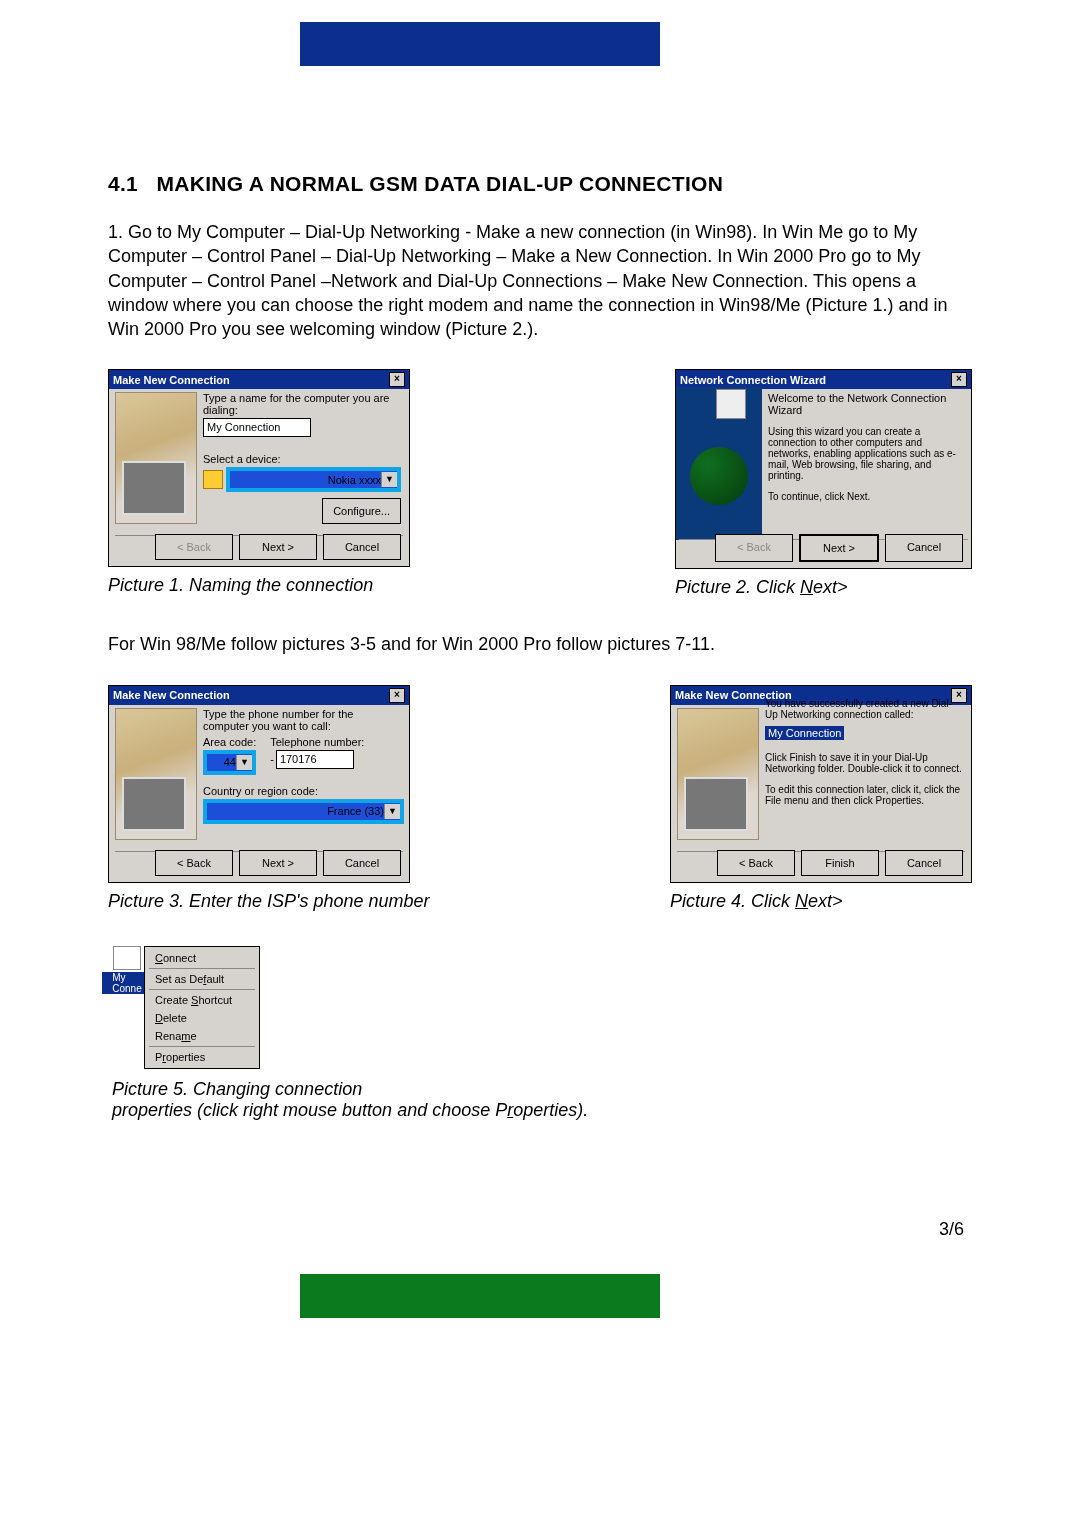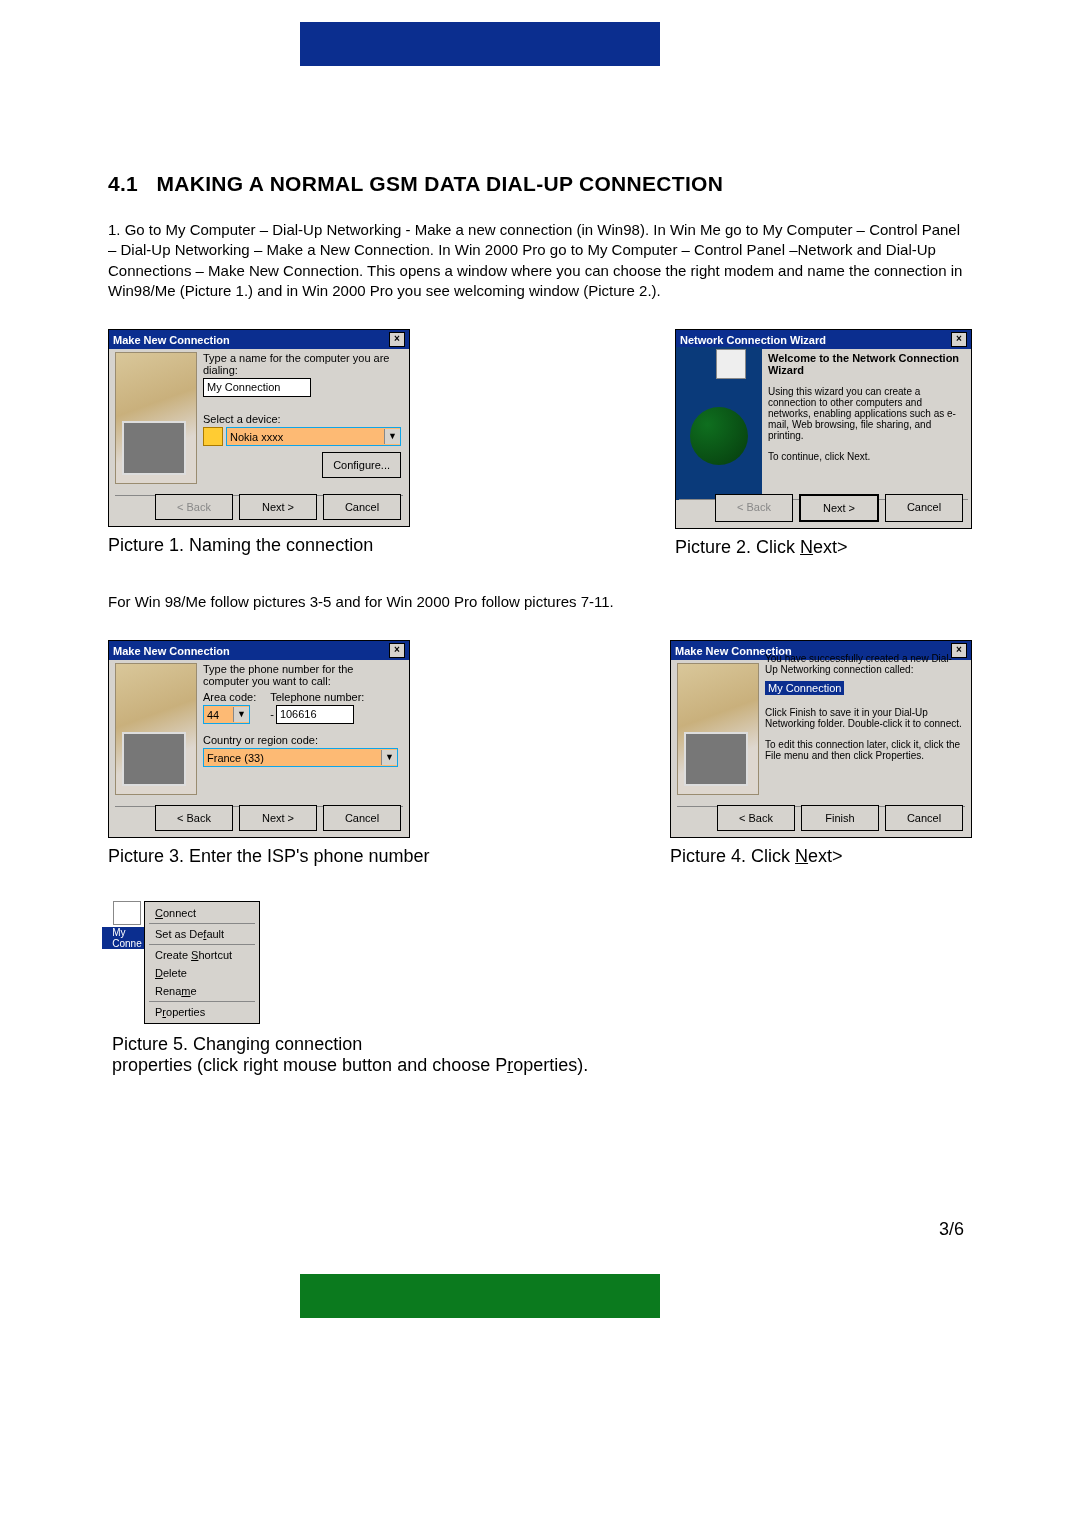--- a/index.html
+++ b/index.html
@@ -1,50 +1,50 @@
 <!DOCTYPE html>
 <html><head>
 <meta charset="utf-8">
 <style>
 html,body{margin:0;padding:0;background:#fff;font-family:Arial,Helvetica,sans-serif;color:#000}
 .page{width:1080px;height:1340px;position:relative;margin:0 auto;background:#fff}
 .top-bar{position:absolute;left:300px;top:22px;width:360px;height:44px;background:#0b2e8f}
 .bottom-bar{position:absolute;left:300px;bottom:22px;width:360px;height:44px;background:#0b7a1e}
 .content{position:absolute;left:108px;top:172px;right:108px}
 h2{font-size:21px;font-weight:bold;margin:0 0 24px 0;letter-spacing:0.3px}
-.body-text{font-size:15px;line-height:1.35;margin:0 0 28px 0}
+.body-text{font-size:18px;line-height:1.35;margin:0 0 28px 0}
 .row{display:flex;justify-content:space-between;gap:30px;margin-bottom:8px}
-.caption{font-size:18px;margin-top:8px;margin-bottom:26px}
+.caption{font-style:italic;font-size:18px;margin-top:8px;margin-bottom:26px}
 .pagenum{position:absolute;right:116px;bottom:100px;font-size:18px}
 u{text-decoration:underline}
 
 
 .win{border:1px solid #000;font-family:"MS Sans Serif","Segoe UI",Tahoma,sans-serif;font-size:11px;background:#d6d3ce;position:relative}
 .titlebar{background:#0b2e8f;color:#fff;font-weight:bold;padding:2px 4px;display:flex;justify-content:space-between;align-items:center;font-size:11px}
 .titlebar .x{width:14px;height:13px;background:#d6d3ce;border:1px solid #000;color:#000;text-align:center;line-height:11px;font-weight:bold;font-size:10px}
 .pic1{width:300px;height:196px}
 .pic1 .leftimg,.pic3 .leftimg,.pic4 .leftimg{position:absolute;left:6px;top:22px;width:80px;height:130px;background:linear-gradient(160deg,#d9c79a 0%,#c9b07c 40%,#ded7cf 70%);border:1px solid #9a8c70}
 .leftimg .monitor{position:absolute;bottom:8px;left:6px;width:60px;height:50px;background:#777;border:2px solid #ddd}
 .pic1 .rt{position:absolute;left:94px;top:22px;right:8px}
 .lbl{display:block;margin-bottom:2px}
 .txtinput{border:1px solid #000;background:#fff;padding:1px 3px;height:15px;line-height:15px;display:inline-block}
-.combo{border:1px solid #0ea5e9;background:#fdba74;height:17px;display:flex;align-items:center;justify-content:space-between;padding:0 0 0 3px}
+.combo{border:4px solid #0ea5e9;background:#1d4ed8;height:17px;display:flex;align-items:center;justify-content:flex-end;padding:0 0 0 3px}
 .combo .arrow{width:15px;height:15px;background:#d6d3ce;border-left:1px solid #888;text-align:center;font-size:9px;line-height:15px}
 .btn{display:inline-block;border:1px solid #000;background:#d6d3ce;padding:6px 10px;font-size:11px;text-align:center;min-width:56px}
 .btn.disabled{color:#888}
 .btnrow{position:absolute;bottom:6px;right:8px;display:flex;gap:6px}
 .hr{position:absolute;bottom:30px;left:6px;right:6px;border-top:1px solid #888}
 
 
 .pic2{width:295px;height:198px}
 .pic2 .leftpanel{position:absolute;left:0;top:17px;bottom:28px;width:86px;background:#0a3a7a}
 .pic2 .leftpanel .globe{position:absolute;top:60px;left:14px;width:58px;height:58px;border-radius:50%;background:radial-gradient(circle at 30% 30%,#0f6f1f,#063b0d)}
 .pic2 .icon{position:absolute;top:2px;left:40px;width:28px;height:28px;border:1px solid #888;background:#eee}
 .pic2 .rt{position:absolute;left:92px;top:20px;right:8px;font-size:10px}
-.pic2 .rt h4{font-size:11px;font-weight:bold;margin:2px 0 10px 0}
+.pic2 .rt h4{font-size:11px;font-weight:normal;margin:2px 0 10px 0}
 .pic2 .win2kbtn{position:absolute;bottom:6px;right:8px;display:flex;gap:6px}
 .pic2 .hr2{position:absolute;bottom:28px;left:3px;right:3px;border-top:1px solid #888}
 
 
 .pic3{width:300px;height:196px}
 .pic3 .rt{position:absolute;left:94px;top:22px;right:8px}
 
 
 .pic4{width:300px;height:196px}
 .pic4 .rt{position:absolute;left:94px;top:12px;right:8px}
@@ -163,21 +163,21 @@
           <div style="display:flex;gap:14px;margin-top:4px">
             <div>
               <span class="lbl">Area code:</span>
               <div class="combo" style="width:42px">
                 <span>44</span>
                 <span class="arrow">▼</span>
               </div>
             </div>
             <div>
               <span class="lbl">Telephone number:</span>
-              <span style="color:#000;margin-right:2px">-</span><span class="txtinput" style="width:70px">106616</span>
+              <span style="color:#000;margin-right:2px">-</span><span class="txtinput" style="width:70px">170176</span>
             </div>
           </div>
           <div style="height:10px"></div>
           <span class="lbl">Country or region code:</span>
           <div class="combo" style="width:190px">
             <span>France (33)</span>
             <span class="arrow">▼</span>
           </div>
         </div>
         <div class="hr"></div>

